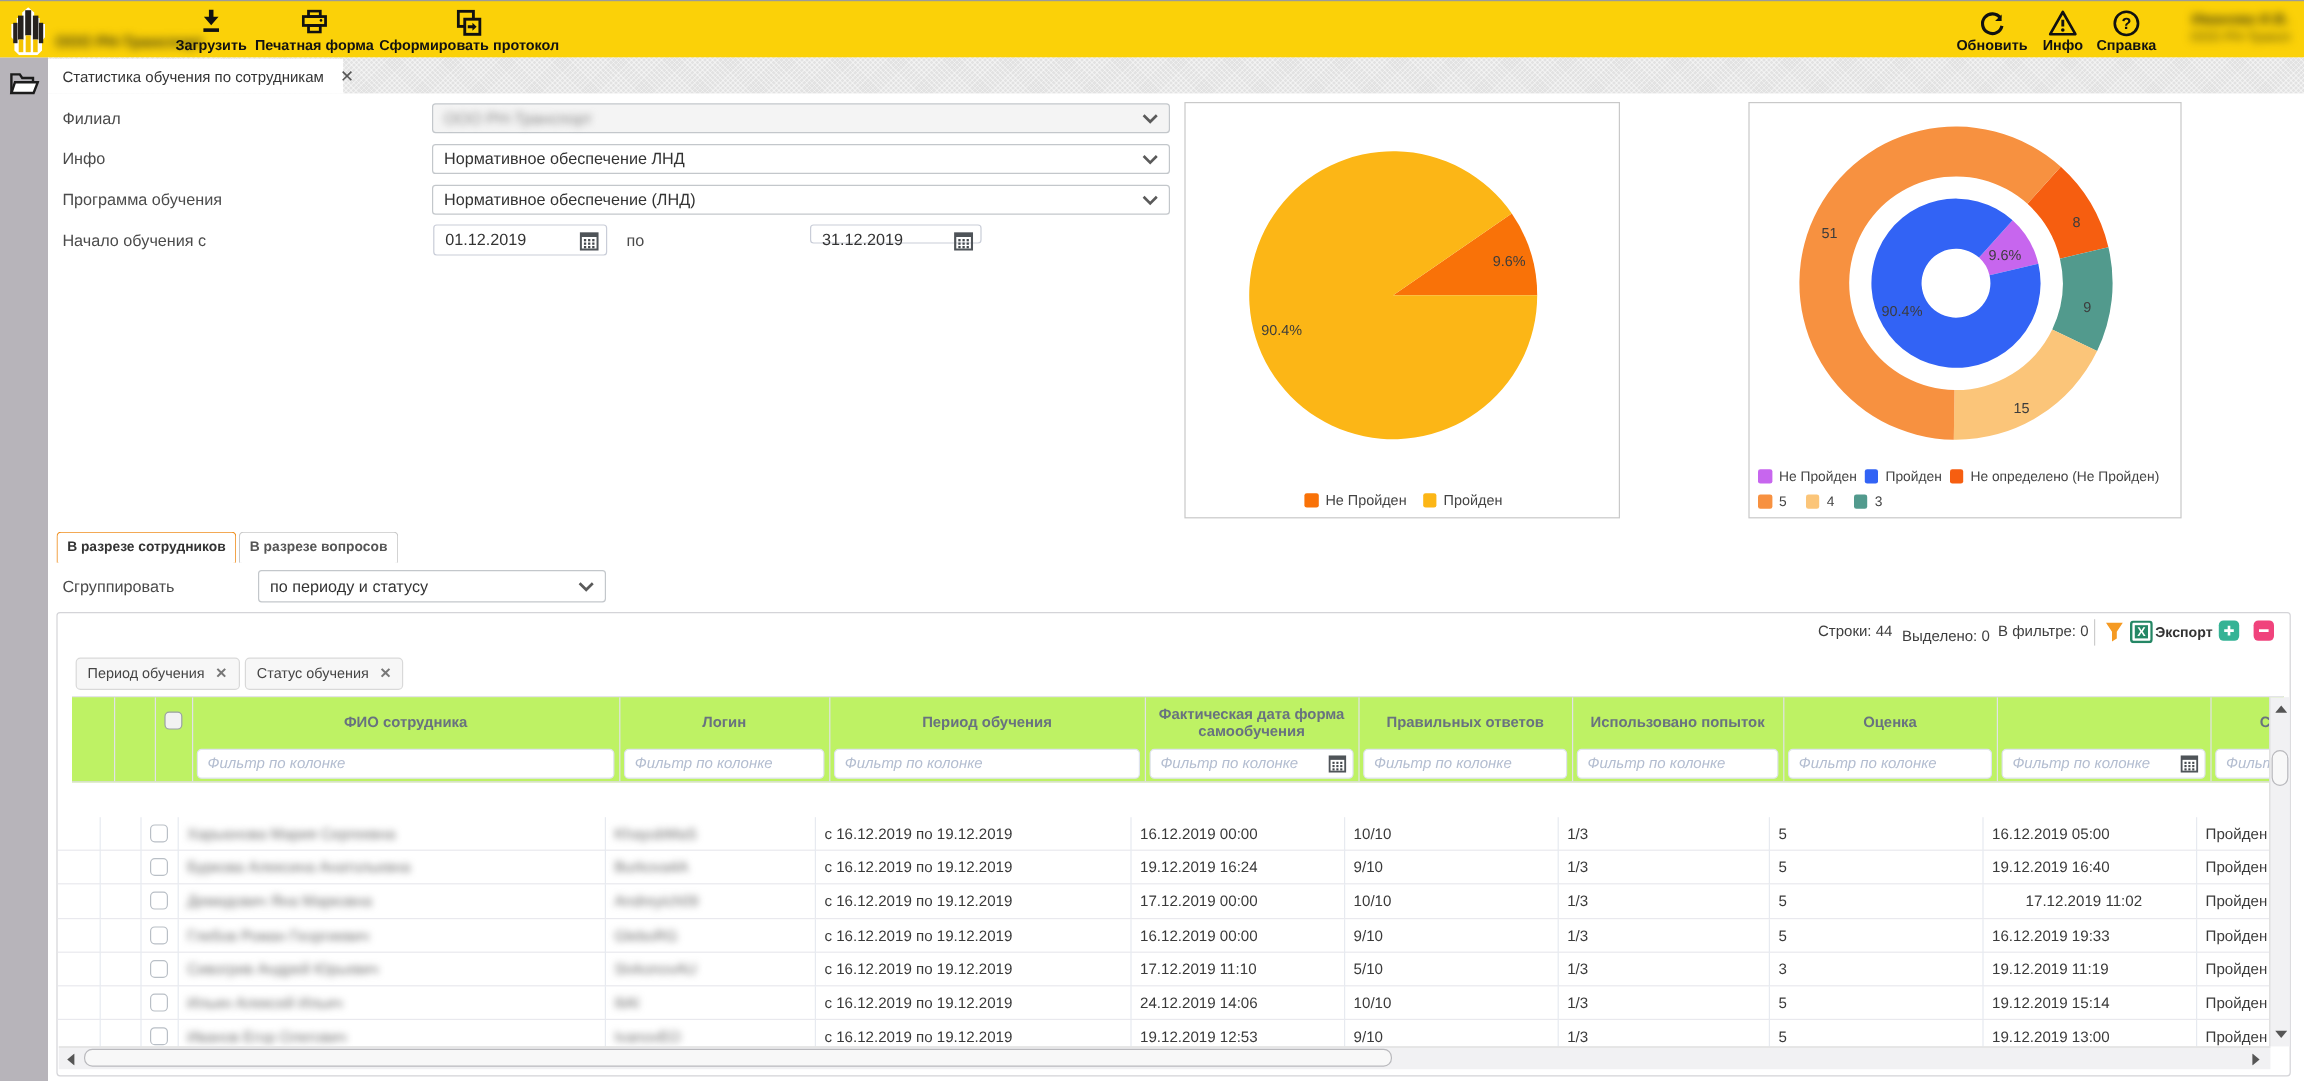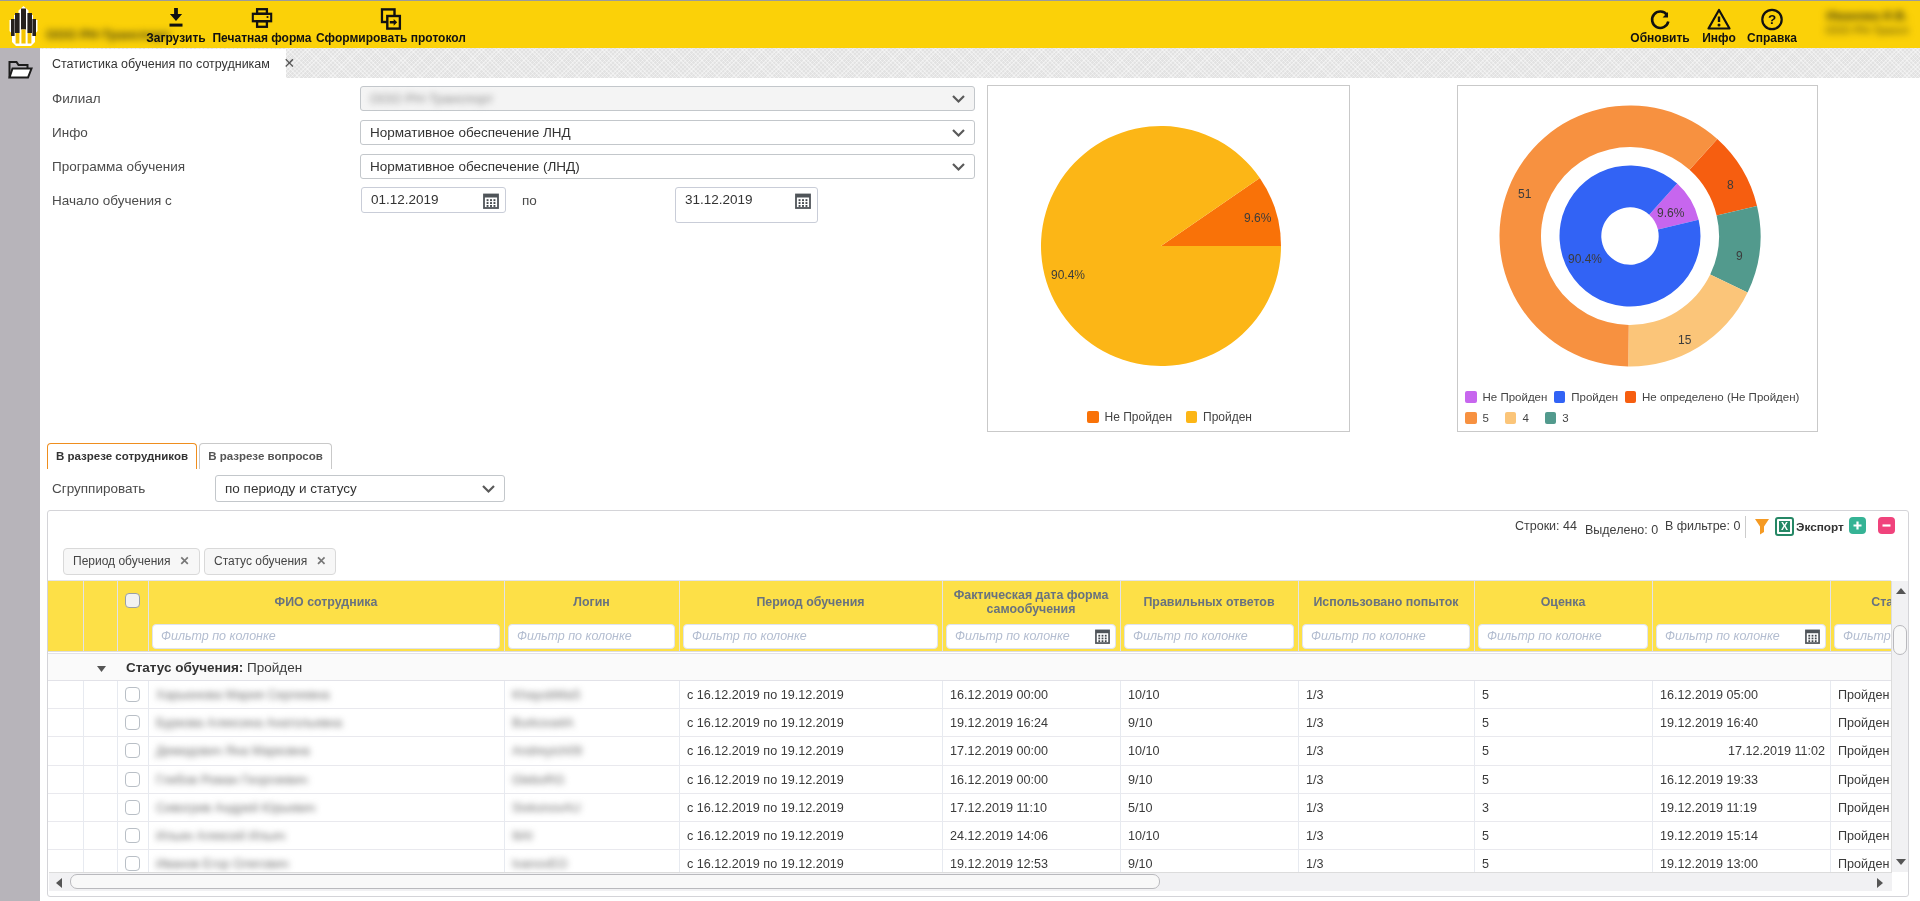--- a/index.html
+++ b/index.html
@@ -28,21 +28,21 @@
 .legend{position:absolute;font-size:12px;color:#444;white-space:nowrap}
 .lsq{display:inline-block;width:11.5px;height:11.5px;vertical-align:-1.5px;margin-right:6px;border-radius:2px}
 
 .btab{position:absolute;height:26px;background:#fff;font-size:11.5px;font-weight:bold;line-height:24px;text-align:center;border-radius:4px 4px 0 0;white-space:nowrap}
 
 #grid{position:absolute;left:47px;top:510px;width:1862px;height:387px;border:1px solid #d4d4d8;border-radius:3px;background:#fff}
 .chip{position:absolute;height:27px;background:#f7f7f7;border:1px solid #d9d9d9;border-radius:4px;font-size:12px;color:#454545;line-height:25px;padding:0 9px;white-space:nowrap}
 .chip .x{color:#777;font-weight:bold;margin-left:9px;font-size:12px}
 .toolinfo{position:absolute;font-size:12.5px;color:#3e3e3e;white-space:nowrap}
 
-#thead{position:absolute;left:0px;top:69px;width:1843px;height:72px;background:#fde047;border-top:1px solid #e4e4e8;border-bottom:1px solid #dcdce0;overflow:hidden}
+#thead{position:absolute;left:12px;top:69px;width:1843px;height:72px;background:#bef264;border-top:1px solid #e4e4e8;border-bottom:1px solid #dcdce0;overflow:hidden}
 .hcell{position:absolute;top:0;height:42px;font-size:12.4px;font-weight:bold;color:#68727f;text-align:center;display:flex;align-items:center;justify-content:center;line-height:14px}
 .vline{position:absolute;top:0;width:1px;height:72px;background:#e2e2e8}
 .finput{position:absolute;top:43px;height:25px;border:1px solid #dfe3ef;border-radius:4px;background:#fff;font-size:12.5px;font-style:italic;color:#b3bdd0;line-height:23px;padding-left:8px;overflow:hidden;white-space:nowrap}
 .row{position:absolute;left:0;width:1843px;height:29px;border-bottom:1px solid #e9e9ee;font-size:12.6px;color:#3a3a3a}
 .cell{position:absolute;top:0;line-height:28px;white-space:nowrap;overflow:hidden}
 .cb{position:absolute;width:15px;height:15px;border:1px solid #9aa0a6;border-radius:4px;background:#f2f2f2}
 .blurname{filter:blur(3px);color:#6f6f6f}
 
 .sb{position:absolute;background:#f1f1f3}
 .sbthumb{position:absolute;background:#f8f8f8;border:1px solid #b9b9bd;border-radius:7px}
@@ -156,21 +156,21 @@
         <rect x="10.5" y="6.2" width="1.9" height="1.9"></rect>
         <rect x="3.6" y="9.1" width="1.9" height="1.9"></rect>
         <rect x="7.05" y="9.1" width="1.9" height="1.9"></rect>
         <rect x="10.5" y="9.1" width="1.9" height="1.9"></rect>
         <rect x="3.6" y="12" width="1.9" height="1.9"></rect>
         <rect x="7.05" y="12" width="1.9" height="1.9"></rect>
         <rect x="10.5" y="12" width="1.9" height="1.9"></rect>
       </g>
     </svg></div>
 <span class="flabel" style="left:522px;top:193px">по</span>
-<div class="dinput" style="left:675px;top:187px;width:143px;height:36px">31.12.2019
+<div class="dinput" style="left:675px;top:187px;width:143px;height:16px">31.12.2019
   <svg class="calic" width="16" height="16" viewBox="0 0 16 16">
       <rect x="1" y="1.5" width="14" height="13.5" fill="none" stroke="#4f5459" stroke-width="1.8"></rect>
       <rect x="1" y="1.5" width="14" height="3" fill="#4f5459"></rect>
       <g fill="#43484d">
         <rect x="3.6" y="6.2" width="1.9" height="1.9"></rect>
         <rect x="7.05" y="6.2" width="1.9" height="1.9"></rect>
         <rect x="10.5" y="6.2" width="1.9" height="1.9"></rect>
         <rect x="3.6" y="9.1" width="1.9" height="1.9"></rect>
         <rect x="7.05" y="9.1" width="1.9" height="1.9"></rect>
         <rect x="10.5" y="9.1" width="1.9" height="1.9"></rect>
@@ -310,26 +310,20 @@
             <rect x="7.05" y="9.1" width="1.9" height="1.9"></rect>
             <rect x="10.5" y="9.1" width="1.9" height="1.9"></rect>
             <rect x="3.6" y="12" width="1.9" height="1.9"></rect>
             <rect x="7.05" y="12" width="1.9" height="1.9"></rect>
             <rect x="10.5" y="12" width="1.9" height="1.9"></rect>
           </g>
         </svg></div>
       <div class="finput" style="left:1786px;width:178px">Фильтр по колонке</div>
     </div>
  <div id="tbody" style="position: absolute; left: 0px; top: 0px; width: 1843px; height: 361px; overflow: hidden;">
-      <div class="row" style="top:142px;height:28px;border-bottom:1px solid #e2e2e8;border-top:1px solid #e2e2e8;background:#fafafa;font-size:13.5px">
-  <svg class="abs" style="left:49px;top:12px" width="9" height="6">
-          <path d="M0 0 h9 L4.5 6 Z" fill="#555"></path>
-        </svg>
-  <span class="cell" style="left:78px"><b style="color:#333">Статус обучения:</b> Пройден</span>
-      </div>
       <div class="row" style="top:170.0px;height:28.2px">
   <div class="vline" style="left:35px;height:28px;background:#e7eaf0"></div>
         <div class="vline" style="left:69px;height:28px;background:#e7eaf0"></div>
         <div class="vline" style="left:100px;height:28px;background:#e7eaf0"></div>
         <div class="vline" style="left:456px;height:28px;background:#e7eaf0"></div>
         <div class="vline" style="left:631px;height:28px;background:#e7eaf0"></div>
         <div class="vline" style="left:894px;height:28px;background:#e7eaf0"></div>
         <div class="vline" style="left:1072px;height:28px;background:#e7eaf0"></div>
         <div class="vline" style="left:1250px;height:28px;background:#e7eaf0"></div>
         <div class="vline" style="left:1426px;height:28px;background:#e7eaf0"></div>
@@ -382,21 +376,21 @@
         <div class="vline" style="left:1604px;height:28px;background:#e7eaf0"></div>
         <div class="vline" style="left:1782px;height:28px;background:#e7eaf0"></div>
   <div class="cb" style="left:77px;top:6px;background:#fff;border-color:#b9bfc6"></div>
   <span class="cell blurname" style="left:108px;width:340px">Демидович Яна Марковна</span>
   <span class="cell blurname" style="left:464px;width:160px">Andreyich09</span>
   <span class="cell" style="left:639px">с 16.12.2019 по 19.12.2019</span>
   <span class="cell" style="left:902px">17.12.2019 00:00</span>
   <span class="cell" style="left:1080px">10/10</span>
   <span class="cell" style="left:1258px">1/3</span>
   <span class="cell" style="left:1434px">5</span>
-  <span class="cell" style="left:1680px">17.12.2019 11:02</span>
+  <span class="cell" style="left:1640px">17.12.2019 11:02</span>
   <span class="cell" style="left:1790px">Пройден</span>
  </div>
       <div class="row" style="top:254.6px;height:28.2px">
   <div class="vline" style="left:35px;height:28px;background:#e7eaf0"></div>
         <div class="vline" style="left:69px;height:28px;background:#e7eaf0"></div>
         <div class="vline" style="left:100px;height:28px;background:#e7eaf0"></div>
         <div class="vline" style="left:456px;height:28px;background:#e7eaf0"></div>
         <div class="vline" style="left:631px;height:28px;background:#e7eaf0"></div>
         <div class="vline" style="left:894px;height:28px;background:#e7eaf0"></div>
         <div class="vline" style="left:1072px;height:28px;background:#e7eaf0"></div>

